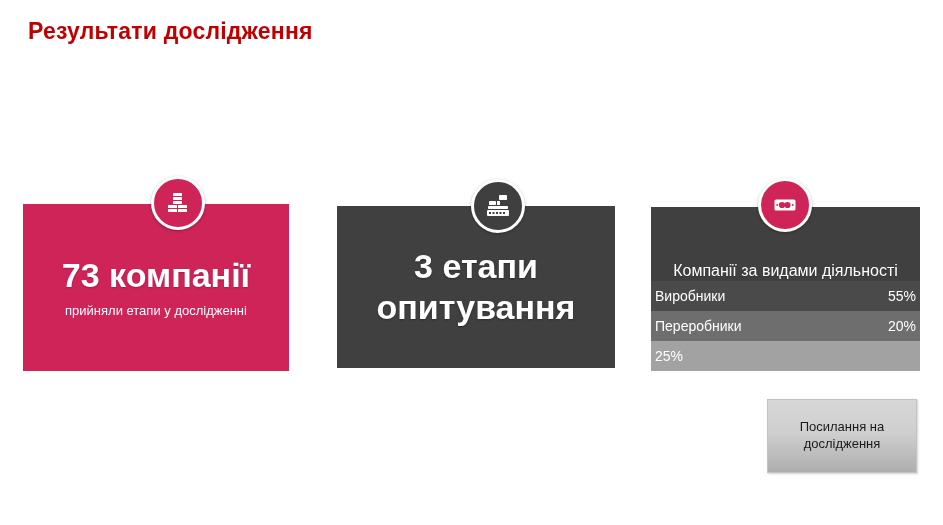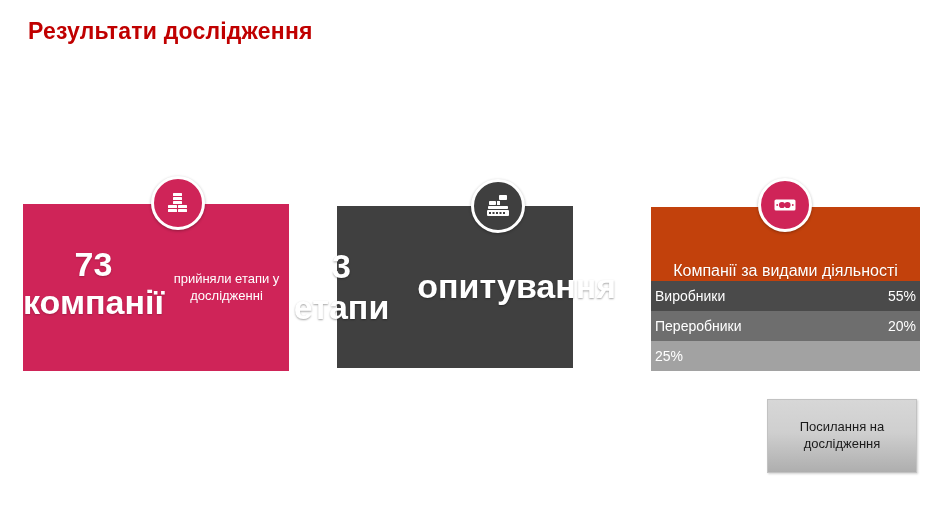--- a/index.html
+++ b/index.html
@@ -35,21 +35,21 @@
     position: absolute;
     box-sizing: border-box;
   }
   .card-body {
     position: absolute;
     left: 0;
     right: 0;
     top: 0;
     bottom: 0;
     display: flex;
-    flex-direction: row;
+    flex-direction: column;
     align-items: center;
     justify-content: center;
     text-align: center;
     color: #ffffff;
   }
 
   
   .badge {
     position: absolute;
     width: 54px;
@@ -85,41 +85,41 @@
   #card-companies .stat-caption {
     font-size: 13px;
     font-weight: normal;
     line-height: 1.25;
   }
 
   
   #card-stages {
     left: 337px;
     top: 206px;
-    width: 236px;
+    width: 278px;
     height: 162px;
     background: #404040;
   }
   #card-stages .stat-number {
     font-size: 34px;
     font-weight: bold;
     line-height: 1.22;
     text-shadow: 0 1px 2px rgba(0,0,0,0.35);
     padding: 0 14px;
   }
 
   
   #card-breakdown {
     left: 651px;
     top: 207px;
     width: 269px;
     height: 164px;
   }
   #card-breakdown .table-head {
-    background: #c2410c;
+    background: #404040;
     color: #ffffff;
     height: 74px;
     box-sizing: border-box;
     display: flex;
     align-items: flex-end;
     justify-content: center;
     padding: 0 10px 0 10px;
     font-size: 16px;
     line-height: 1.25;
     text-align: center;

